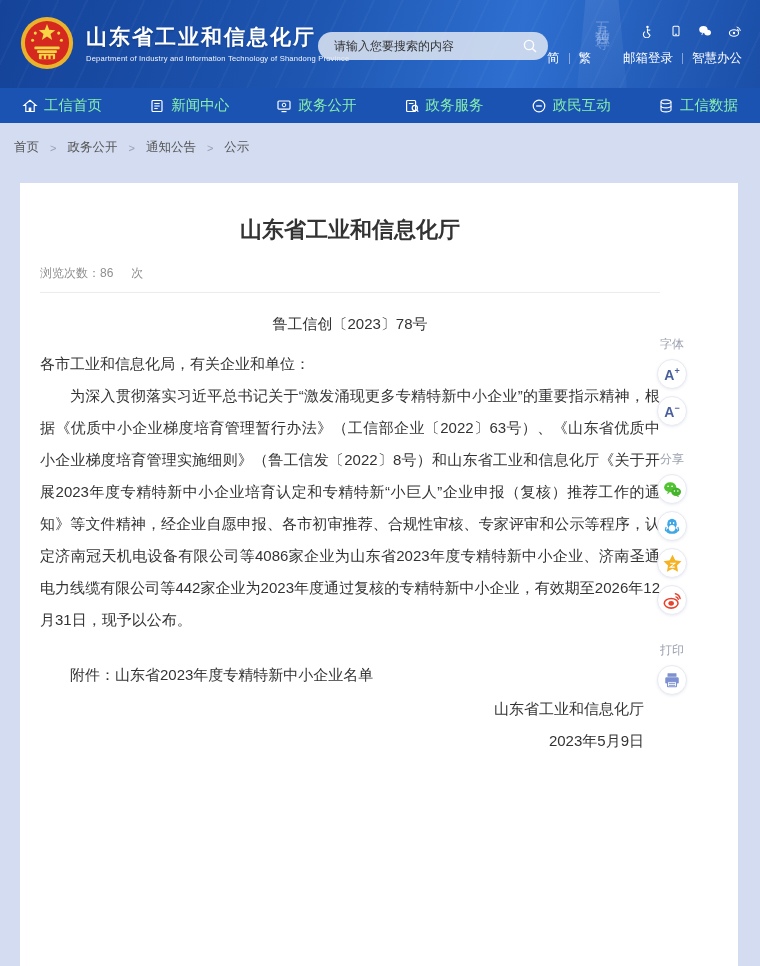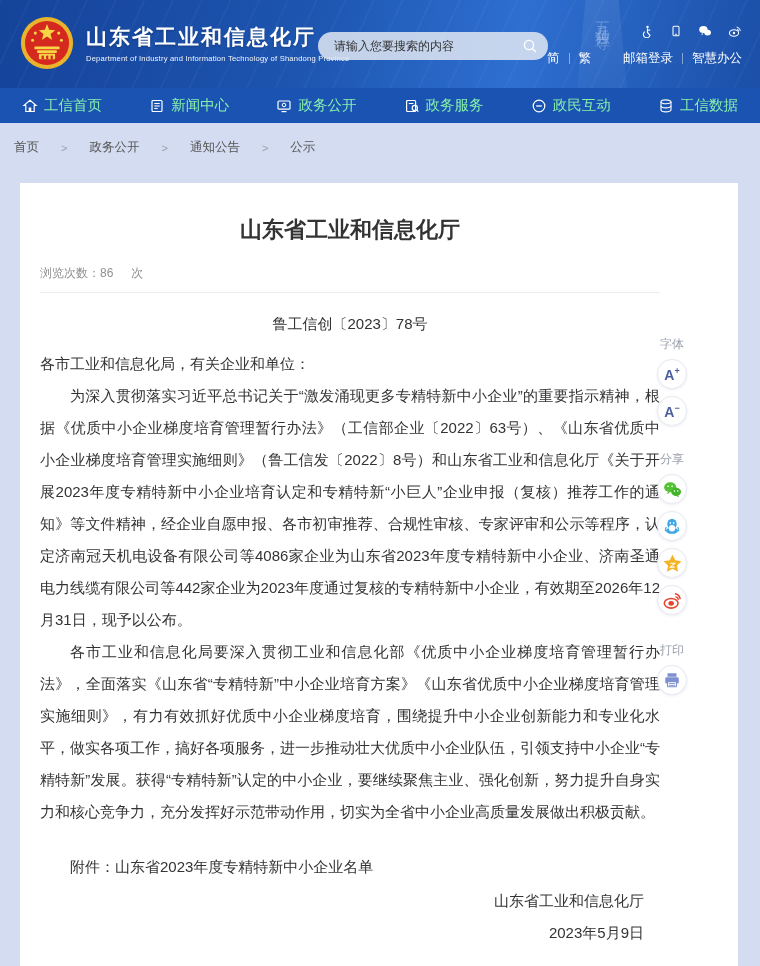--- a/index.html
+++ b/index.html
@@ -30,21 +30,21 @@
   .wm{position:absolute;left:556px;top:0;width:92px;height:88px;z-index:1;
     background:linear-gradient(180deg,rgba(180,205,245,.12),rgba(120,160,220,.07));
     clip-path:polygon(32% 0,68% 0,78% 100%,22% 100%);display:flex;justify-content:center;padding-top:10px;}
   .wm span{writing-mode:vertical-rl;font-size:15px;color:rgba(200,218,250,.35);letter-spacing:4px;}
   
   .nav{height:35px;background:#1a53b2;display:flex;align-items:center;justify-content:space-between;padding:0 22px;}
   .nav-item{display:flex;align-items:center;gap:6px;color:#86efac;font-size:14.5px;cursor:pointer;white-space:nowrap;}
   .nav-ic{display:inline-flex;width:16px;height:16px;}
   
   .crumb-band{height:60px;background:#d3dcf0;}
-  .crumb{display:flex;align-items:center;gap:22px;padding:16px 8px 0 14px;font-size:12.5px;color:#555;}
+  .crumb{display:flex;align-items:center;gap:11px;padding:16px 8px 0 14px;font-size:12.5px;color:#555;}
   .crumb .sep{color:#98a0b0;font-size:11px;}
   .crumb .ci{cursor:pointer;}
   
   .card{position:absolute;left:20px;top:183px;width:718px;height:783px;background:#fff;}
   .article{padding:28px 78px 0 20px;color:#333;}
   .a-title{text-align:center;font-size:22px;font-weight:bold;line-height:38px;color:#333;}
   .meta{display:flex;justify-content:space-between;margin-top:16px;font-size:12px;color:#8f8f8f;}
   .meta .m-sp{display:inline-block;width:26px;}
   .meta-rule{border:none;border-top:1px solid #ececec;margin:10px 0 0 0;}
   .doc-no{text-align:center;font-size:15px;margin-top:22px;}
@@ -229,21 +229,20 @@
     <div class="meta">
       <span>
         <span>浏览次数：</span><span>86</span><span class="m-sp" style="width:18px"></span><span>次</span>
       </span>
     </div>
     <hr class="meta-rule">
     <div class="doc-no">鲁工信创〔2023〕78号</div>
     <div class="body-txt">
       <p>各市工业和信息化局，有关企业和单位：</p>
       <p class="ind">为深入贯彻落实习近平总书记关于“激发涌现更多专精特新中小企业”的重要指示精神，根据《优质中小企业梯度培育管理暂行办法》（工信部企业〔2022〕63号）、《山东省优质中小企业梯度培育管理实施细则》（鲁工信发〔2022〕8号）和山东省工业和信息化厅《关于开展2023年度专精特新中小企业培育认定和专精特新“小巨人”企业申报（复核）推荐工作的通知》等文件精神，经企业自愿申报、各市初审推荐、合规性审核、专家评审和公示等程序，认定济南冠天机电设备有限公司等4086家企业为山东省2023年度专精特新中小企业、济南圣通电力线缆有限公司等442家企业为2023年度通过复核的专精特新中小企业，有效期至2026年12月31日，现予以公布。</p>
-      <p class="ind">各市工业和信息化局要深入贯彻工业和信息化部《优质中小企业梯度培育管理暂行办法》，全面落实《山东省“专精特新”中小企业培育方案》《山东省优质中小企业梯度培育管理实施细则》，有力有效抓好优质中小企业梯度培育，围绕提升中小企业创新能力和专业化水平，做实各项工作，搞好各项服务，进一步推动壮大优质中小企业队伍，引领支持中小企业“专精特新”发展。获得“专精特新”认定的中小企业，要继续聚焦主业、强化创新，努力提升自身实力和核心竞争力，充分发挥好示范带动作用，切实为全省中小企业高质量发展做出积极贡献。</p>
     </div>
     <div class="attach">附件：山东省2023年度专精特新中小企业名单</div>
     <div class="sig">
       <div>山东省工业和信息化厅</div>
       <div>2023年5月9日</div>
     </div>
   </div>
 
 </div>
 

